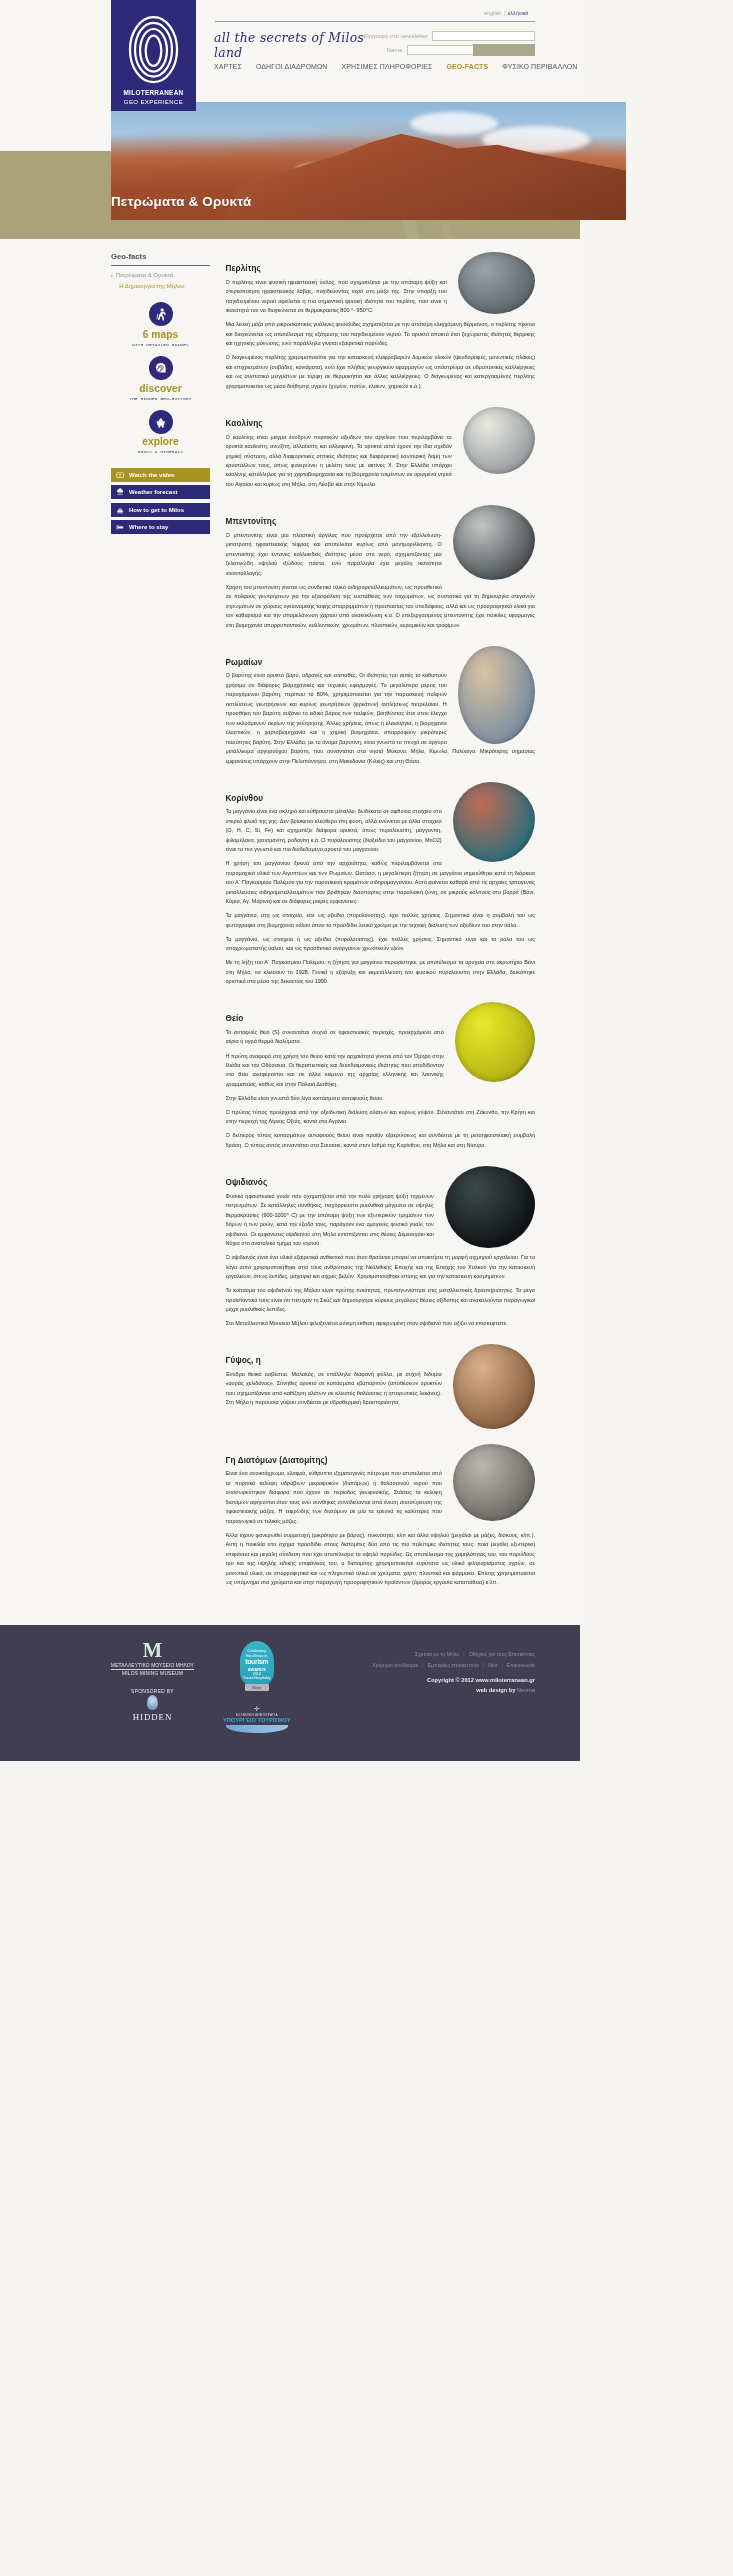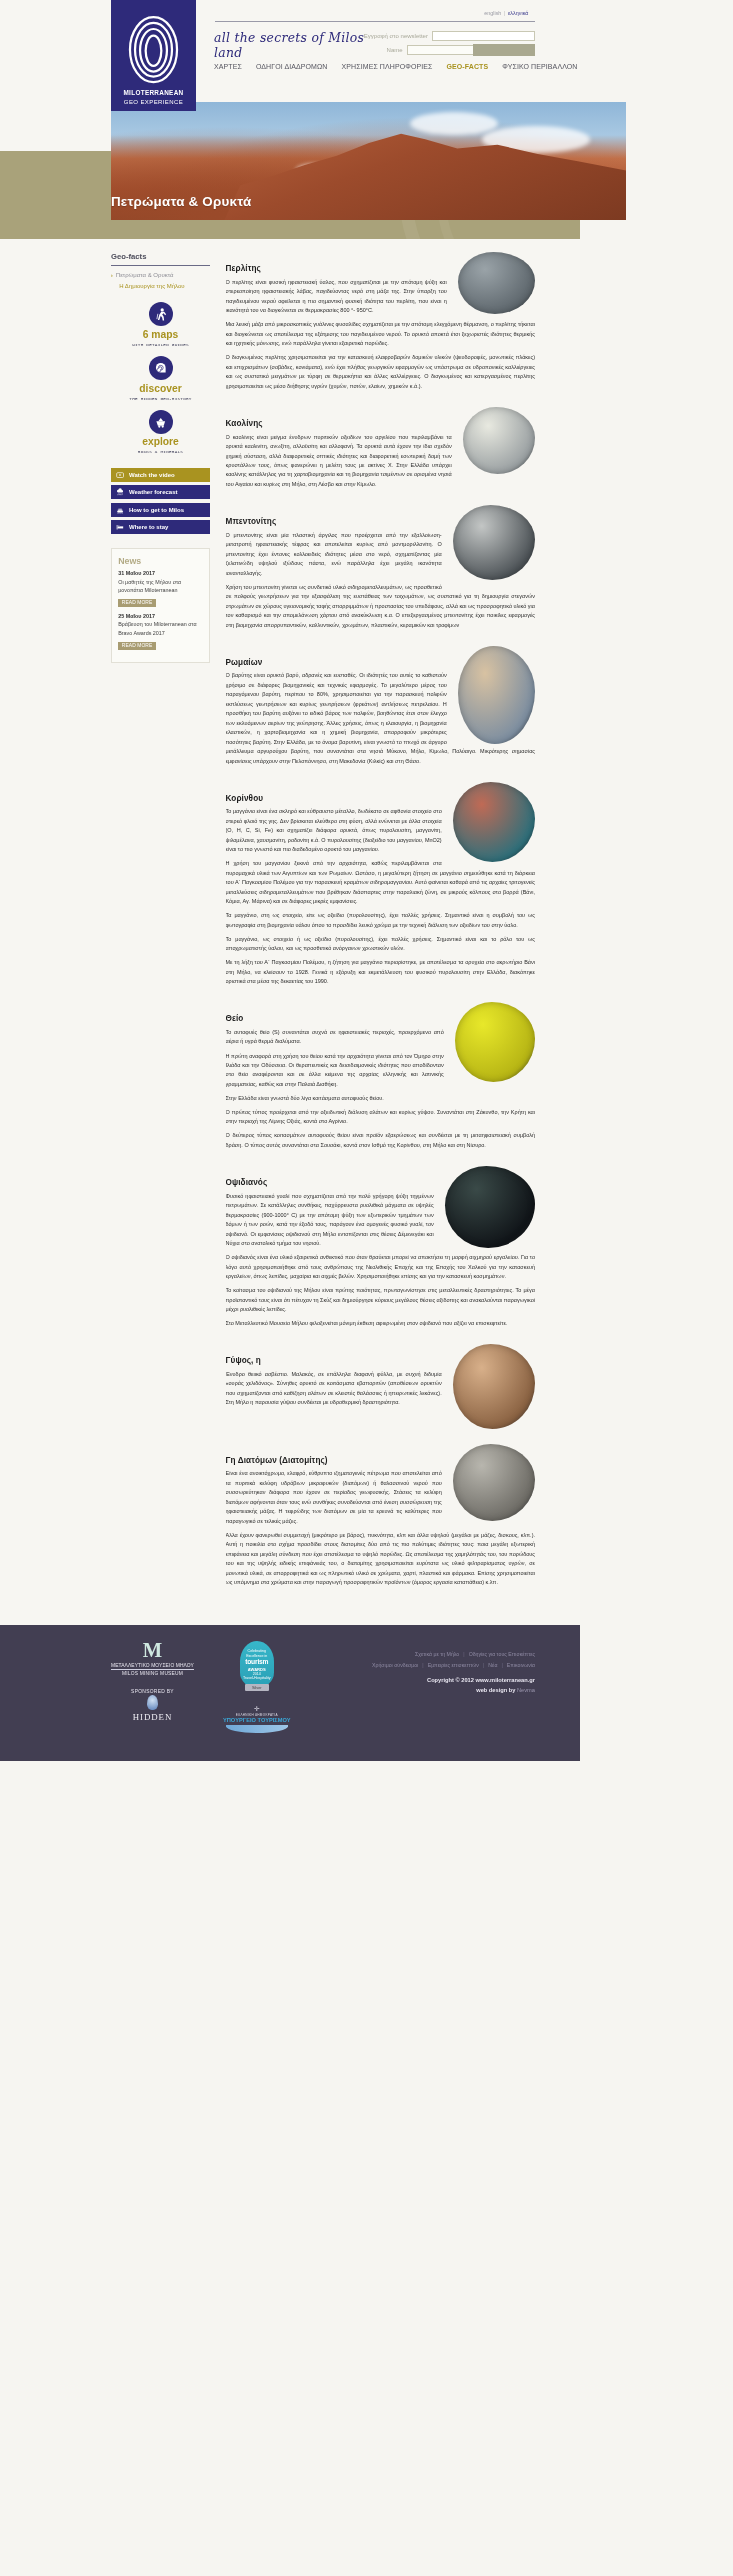--- a/index.html
+++ b/index.html
@@ -325,35 +325,20 @@
           <svg viewBox="0 0 24 24">
               <rect x="2" y="6" width="2.4" height="13"></rect>
               <path d="M5 11 L21 11 L21 16 L5 16 Z"></path>
               <circle cx="8.5" cy="9" r="2"></circle>
               <path d="M11 9 L21 9 L21 10.5 L11 10.5 Z"></path>
             </svg>
           <span>Where to stay</span>
         </a>
       </div>
 
-      <div class="news">
-        <h3>News</h3>
-
-        <div>
-          <div class="news-date">31 Μαΐου 2017</div>
-          <div class="news-text">Οι μαθητές της Μήλου στα μονοπάτια Miloterranean</div>
-          <a href="#" class="news-more">READ MORE</a>
-        </div>
-
-        <div>
-          <div class="news-date">25 Μαΐου 2017</div>
-          <div class="news-text">Βράβευση του Miloterranean στα Bravo Awards 2017</div>
-          <a href="#" class="news-more">READ MORE</a>
-        </div>
-      </div>
     </aside>
 
     <main class="main" id="main-content">
         <section class="sec">
           <div class="rockimg">
             <div class="ph" style="width: 77px; height: 62px; background: radial-gradient(at 35% 28%, rgb(154, 163, 168) 0%, rgb(94, 103, 109) 72%, rgb(43, 47, 51) 100%);"></div>
           </div>
           <h2>Περλίτης</h2>
           <p>Ο περλίτης είναι φυσική ηφαιστειακή ύαλος, που σχηματίζεται με την απότομη ψύξη και στερεοποίηση ηφαιστειακής λάβας, παγιδεύοντας νερό στη μάζα της. Στην ύπαρξη του παγιδευμένου νερού οφείλεται η πιο σημαντική φυσική ιδιότητα του περλίτη, που είναι η ικανότητά του να διογκώνεται σε θερμοκρασίες 800 °- 950°C.</p>
           <p>Μια λευκή μάζα από μικροσκοπικές γυάλινες φυσαλίδες σχηματίζεται με την απότομη ελεγχόμενη θέρμανση, ο περλίτης τήκεται και διογκώνεται ως αποτέλεσμα της εξάτμισης του παγιδευμένου νερού. Το ορυκτό αποκτά έτσι ξεχωριστές ιδιότητες θερμικής και ηχητικής μόνωσης, ενώ παράλληλα γίνεται εξαιρετικά πορώδες.</p>

